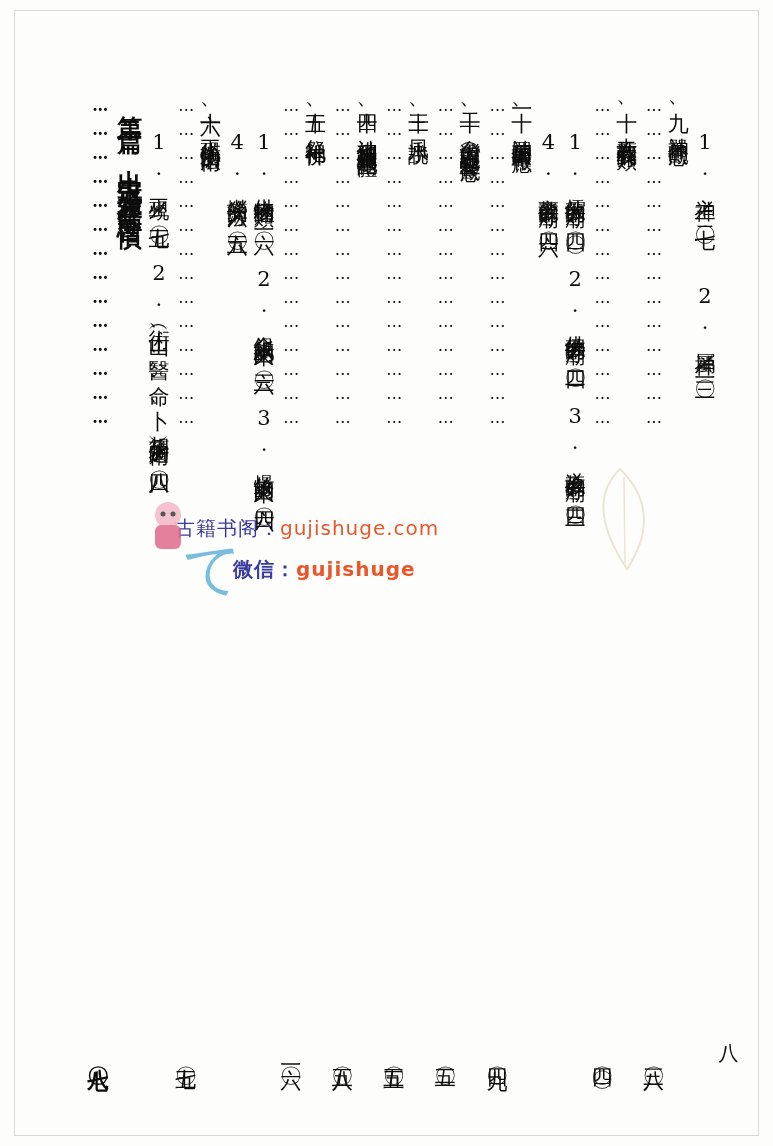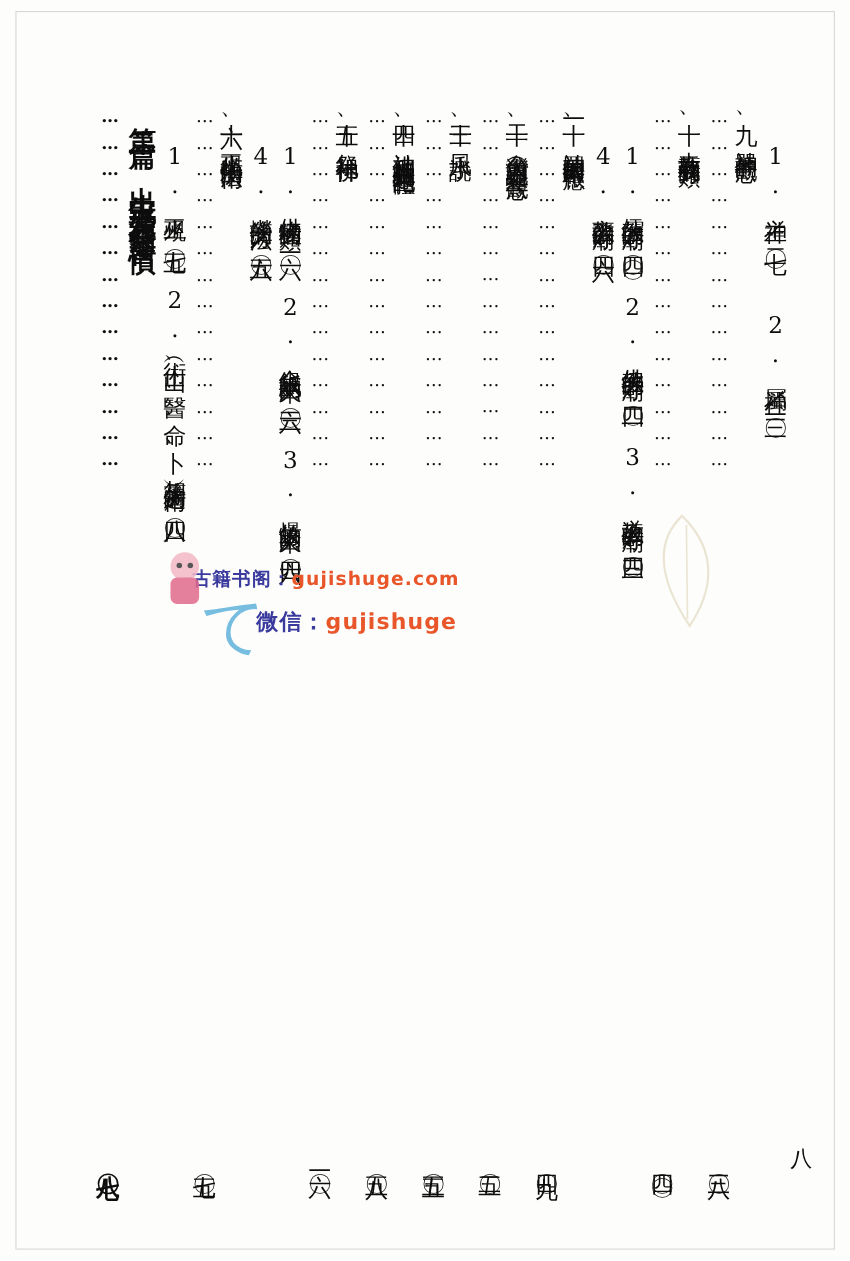--- a/index.html
+++ b/index.html
@@ -97,22 +97,22 @@
   .wm {
     position: absolute;
     left: 175px;
     top: 515px;
     width: 420px;
     pointer-events: none;
     user-select: none;
   }
   .wm-line1 {
     font-family: "DejaVu Sans", "Liberation Sans", sans-serif;
-    font-size: 17px;
-    font-weight: 700;
+    font-size: 20px;
+    font-weight: 400;
     color: #e8562a;
     letter-spacing: 1px;
     white-space: nowrap;
   }
   .wm-line1 .cn { color: #3a3a9e; }
   .wm-line2 {
     font-family: "DejaVu Sans", "Liberation Sans", sans-serif;
     font-size: 20px;
     font-weight: 700;
     color: #e8562a;

